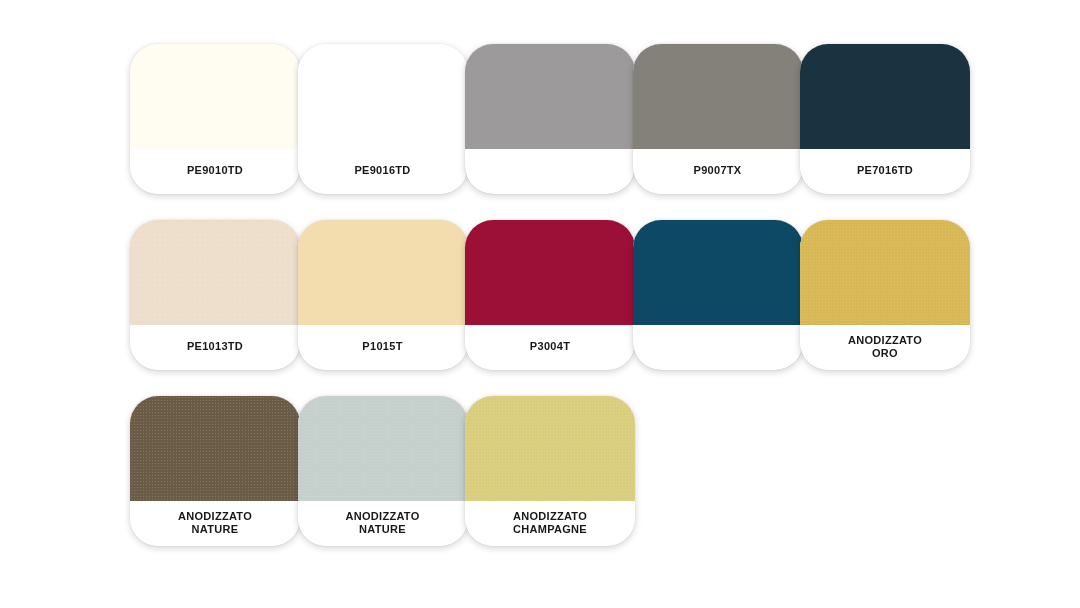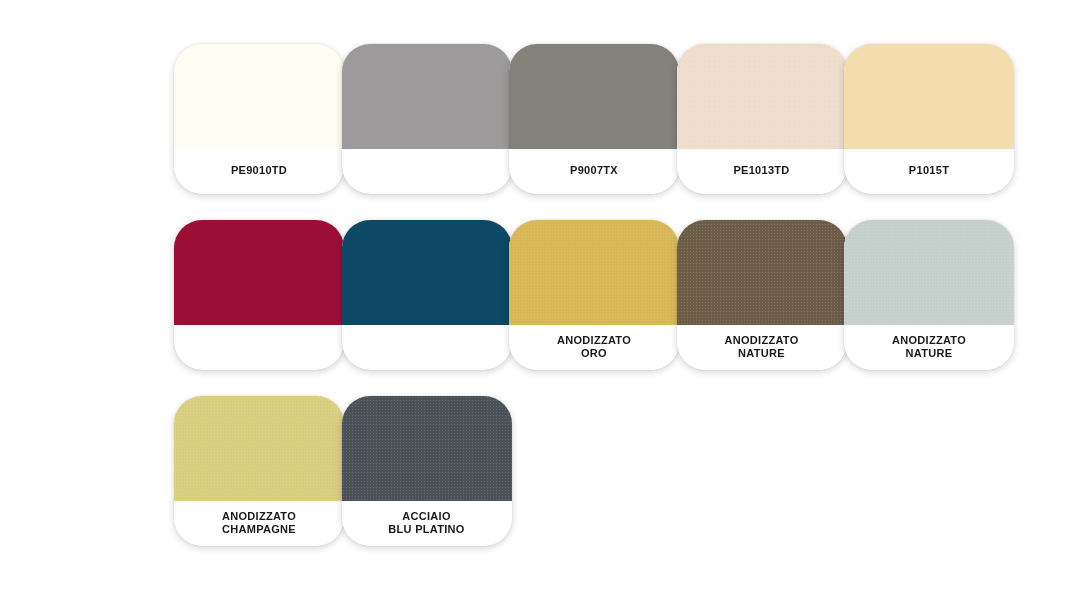--- a/index.html
+++ b/index.html
@@ -34,21 +34,20 @@
   .swatch-card {
     position: relative;
     width: 170px;
     height: 150px;
     border-radius: 28px;
     background: #ffffff;
     box-shadow: 0 2px 7px rgba(0,0,0,0.18), 0 0 1px rgba(0,0,0,0.22);
     overflow: hidden;
     display: flex;
     flex-direction: column;
-    margin-left: 44px;
   }
   .swatch-color {
     flex: 0 0 105px;
     height: 105px;
     width: 100%;
     position: relative;
   }
   .swatch-color.textured::after {
     content: "";
     position: absolute;
@@ -94,52 +93,70 @@
   <div class="swatch-grid">
 
     <div class="swatch-card">
       <div class="swatch-color" style="background-color: rgb(255, 253, 242);"></div>
       <div class="swatch-label">
         <span class="line1">PE9010TD</span>
 
       </div>
     </div>
 
+    <div class="swatch-card">
+      <div class="swatch-color" style="background-color: rgb(255, 255, 255);"></div>
+      <div class="swatch-label">
+        <span class="line1">PE9016TD</span>
+
+      </div>
+    </div>
 
     <div class="swatch-card">
       <div class="swatch-color" style="background-color: rgb(156, 154, 154);"></div>
     </div>
 
     <div class="swatch-card">
       <div class="swatch-color" style="background-color: rgb(131, 129, 122);"></div>
       <div class="swatch-label">
         <span class="line1">P9007TX</span>
 
       </div>
     </div>
 
+    <div class="swatch-card">
+      <div class="swatch-color" style="background-color: rgb(27, 51, 65);"></div>
+      <div class="swatch-label">
+        <span class="line1">PE7016TD</span>
+
+      </div>
+    </div>
 
     <div class="swatch-card">
       <div class="swatch-color subtle-tex" style="background-color: rgb(237, 223, 204);"></div>
       <div class="swatch-label">
         <span class="line1">PE1013TD</span>
 
       </div>
     </div>
 
     <div class="swatch-card">
       <div class="swatch-color" style="background-color: rgb(243, 220, 174);"></div>
       <div class="swatch-label">
         <span class="line1">P1015T</span>
 
       </div>
     </div>
 
     <div class="swatch-card">
       <div class="swatch-color" style="background-color: rgb(156, 15, 55);"></div>
+      <div class="swatch-label">
+        <span class="line1">P3004T</span>
+
+      </div>
     </div>
 
     <div class="swatch-card">
       <div class="swatch-color" style="background-color: rgb(13, 73, 100);"></div>
     </div>
 
 
     <div class="swatch-card">
       <div class="swatch-color textured" style="background-color: rgb(216, 183, 85);"></div>
       <div class="swatch-label">
@@ -165,22 +182,15 @@
     </div>
 
     <div class="swatch-card">
       <div class="swatch-color textured" style="background-color: rgb(216, 206, 126);"></div>
       <div class="swatch-label">
         <span class="line1">ANODIZZATO</span>
         <span class="line2">CHAMPAGNE</span>
       </div>
     </div>
 
-    <div class="swatch-card">
-      <div class="swatch-color textured" style="background-color: rgb(74, 82, 87);"></div>
-      <div class="swatch-label">
-        <span class="line1">ACCIAIO</span>
-        <span class="line2">BLU PLATINO</span>
-      </div>
-    </div>
 
   </div>
 </div>
 
 </body></html>

